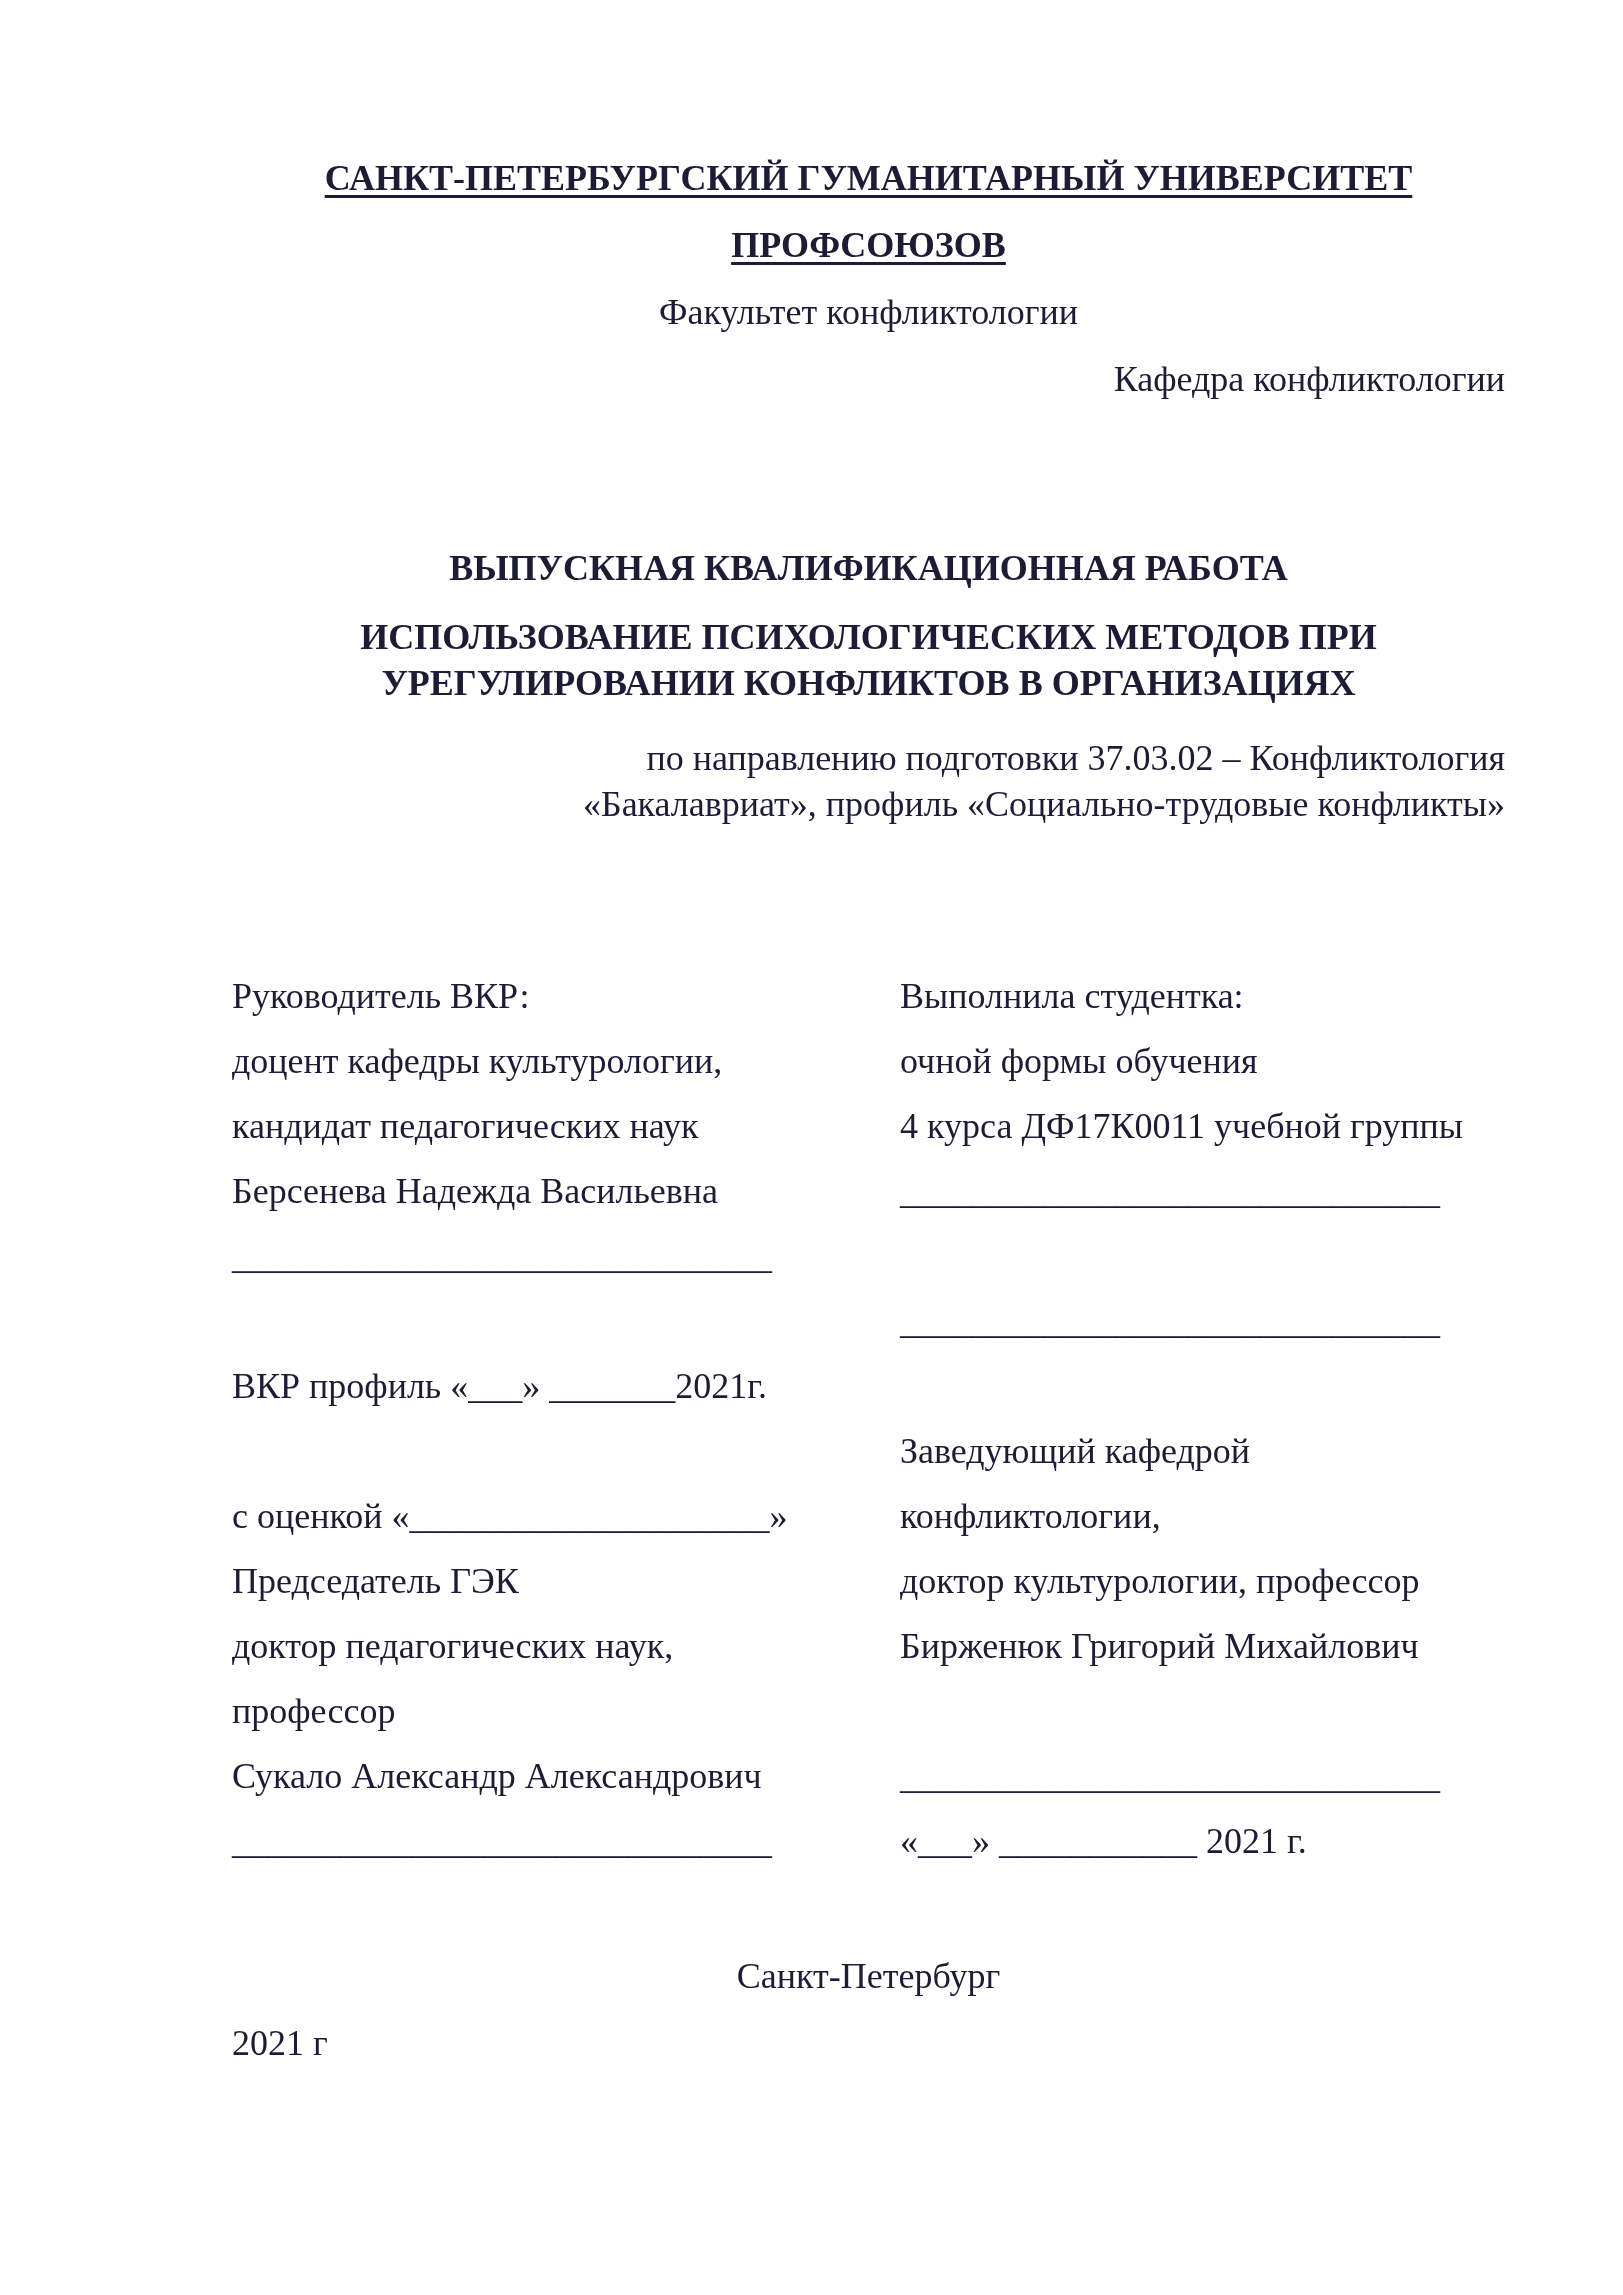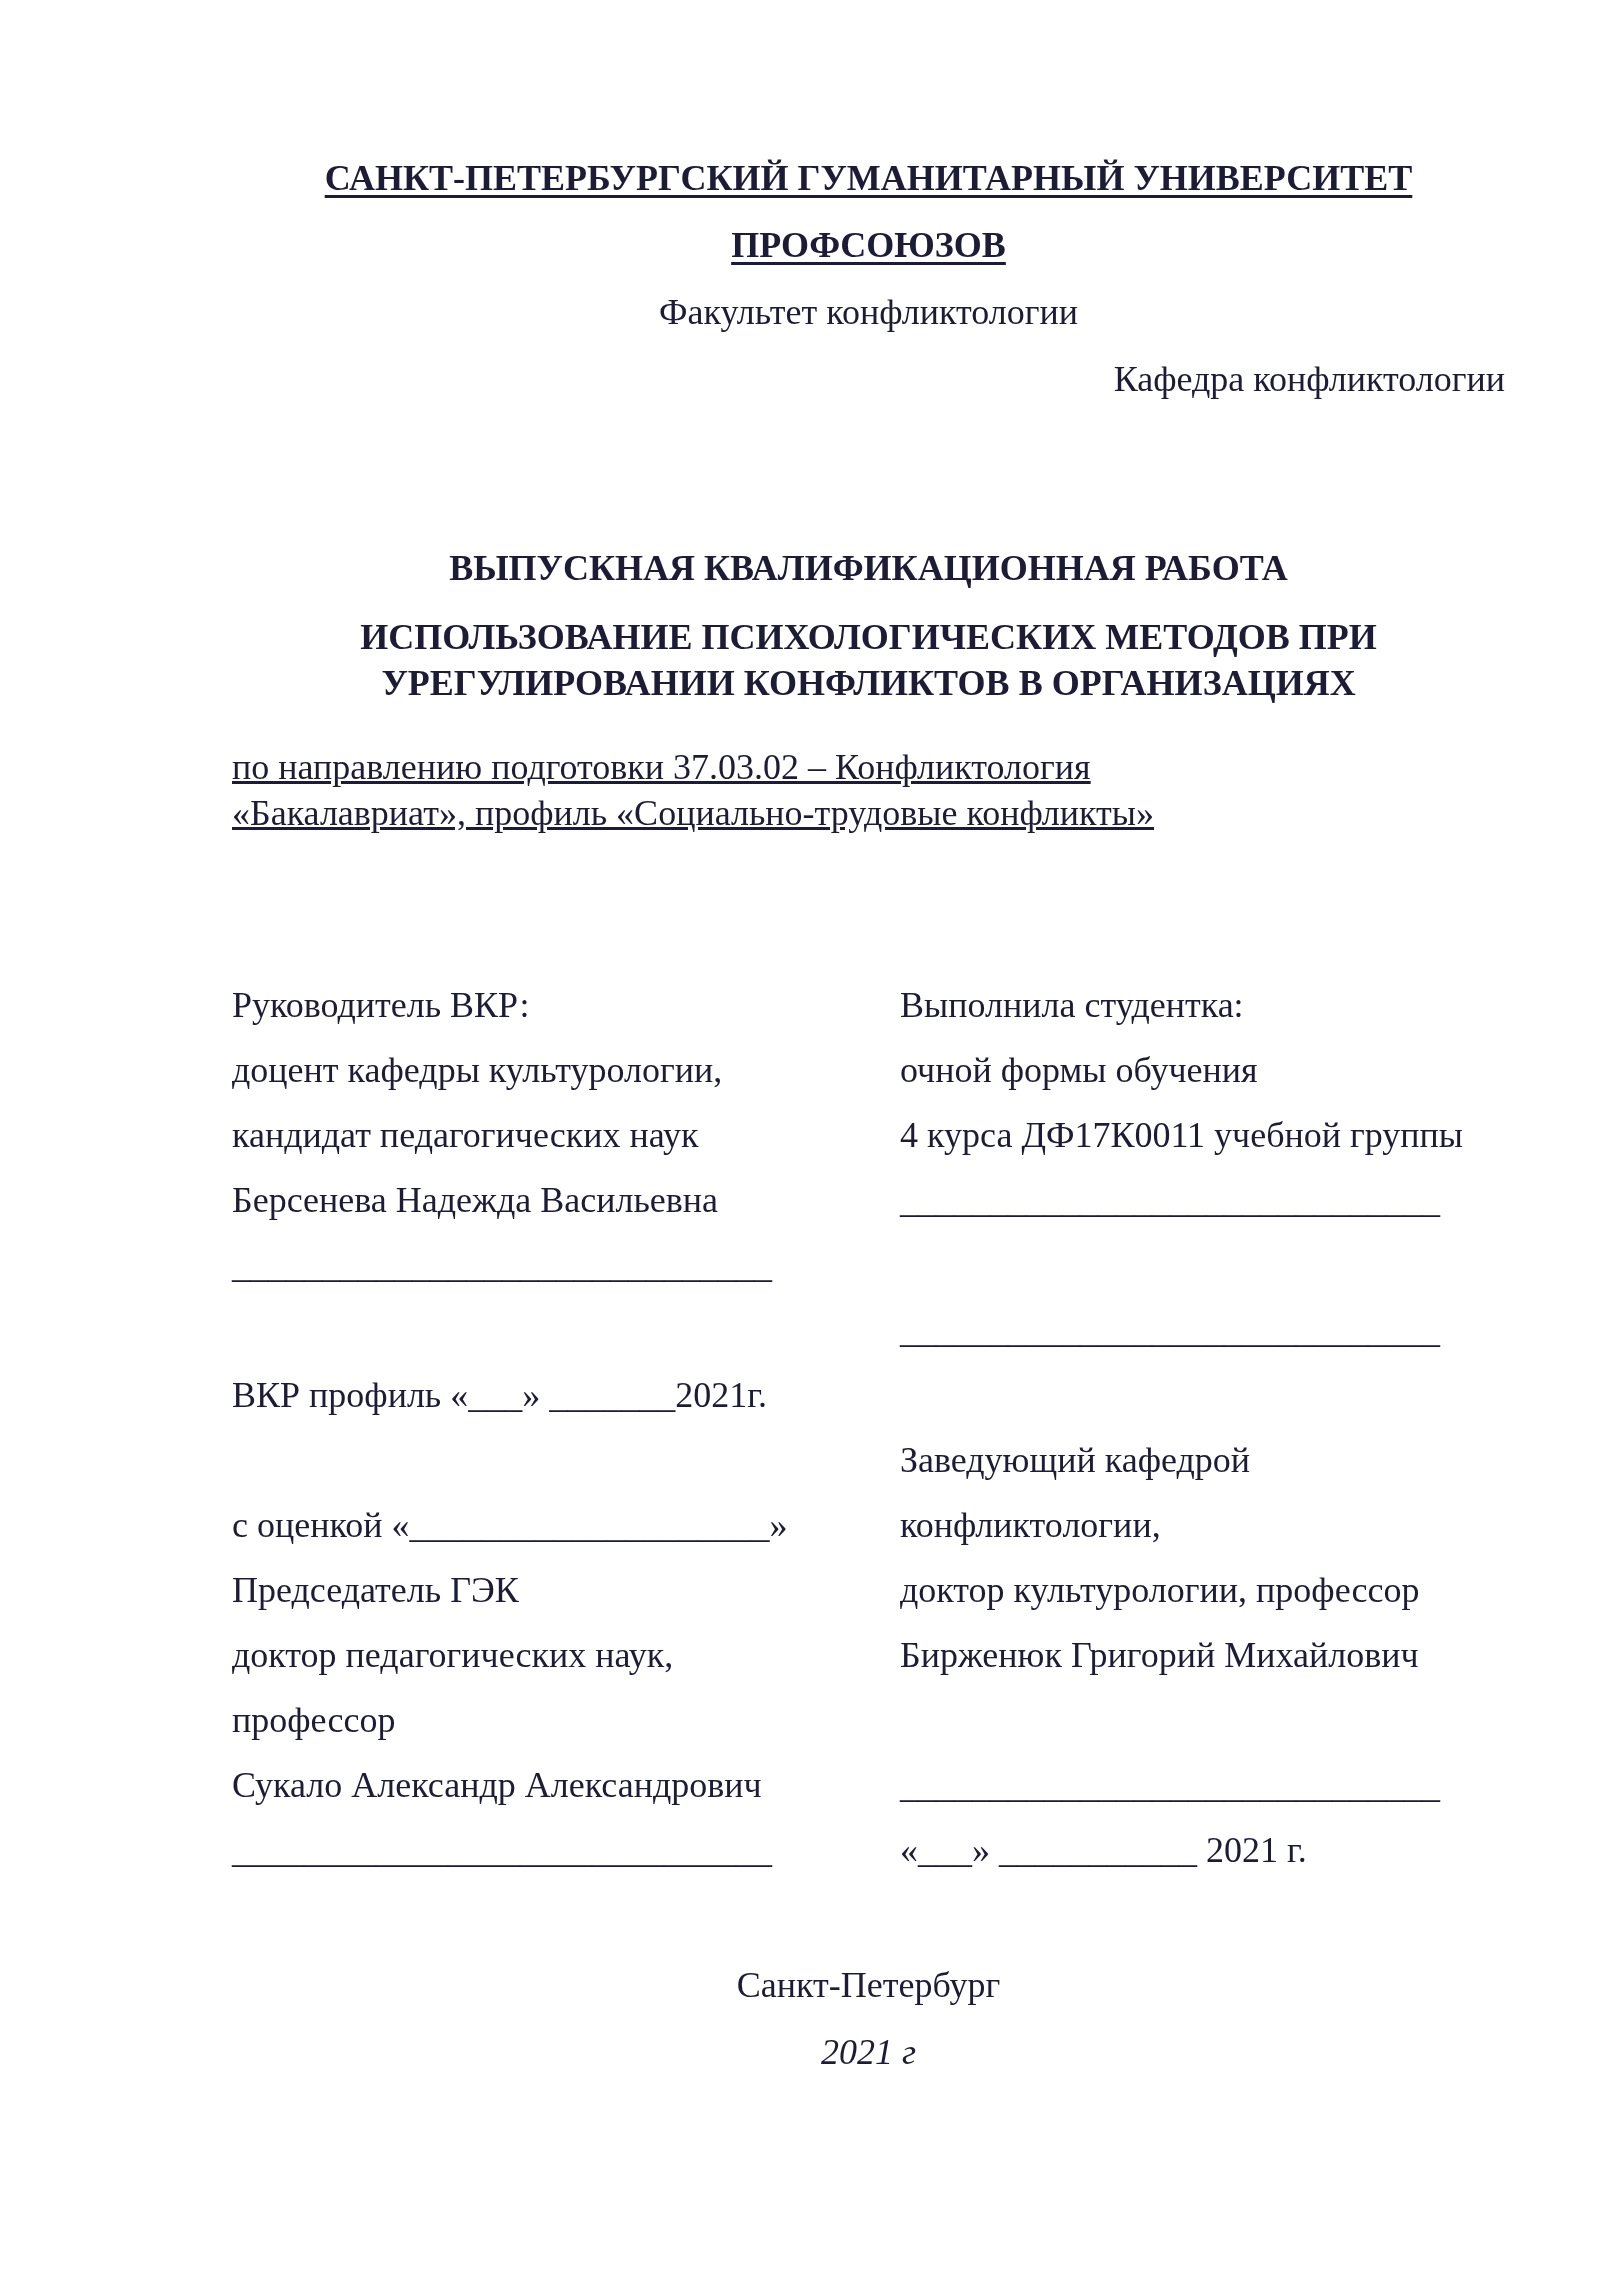--- a/index.html
+++ b/index.html
@@ -26,40 +26,39 @@
     font-weight: bold;
     line-height: 67px;
   }
   .thesis-title {
     margin-top: 11.8px;
     text-align: center;
     font-weight: bold;
     line-height: 46px;
   }
   .program {
-    margin-top: 38px;
-    text-align: left;
+    margin-top: 29px;
+    text-align: right;
     line-height: 46px;
-    text-decoration: underline;
   }
 
   .sig-grid {
     margin-top: 137px;
     display: grid;
     grid-template-columns: 668px 1fr;
   }
   .sig-cell {
     line-height: 65px;
     height: 65px;
     white-space: nowrap;
     overflow: visible;
   }
 
   .footer-city { margin-top: 3.9px; text-align: center; line-height: 67px; }
-  .footer-year { text-align: center; line-height: 67px; font-style: italic; }
+  .footer-year { line-height: 67px; }
 </style>
 </head>
 <body>
 
 <div class="page">
 
   <div class="hdr-line hdr-bold">САНКТ-ПЕТЕРБУРГСКИЙ ГУМАНИТАРНЫЙ УНИВЕРСИТЕТ</div>
   <div class="hdr-line hdr-bold">ПРОФСОЮЗОВ</div>
   <div class="hdr-line">Факультет конфликтологии</div>
   <div class="dept-line">Кафедра конфликтологии</div>

